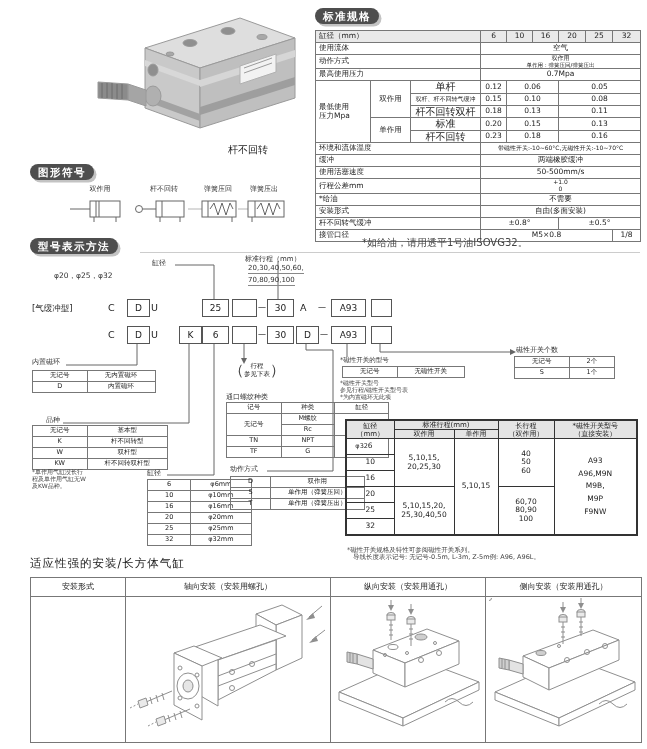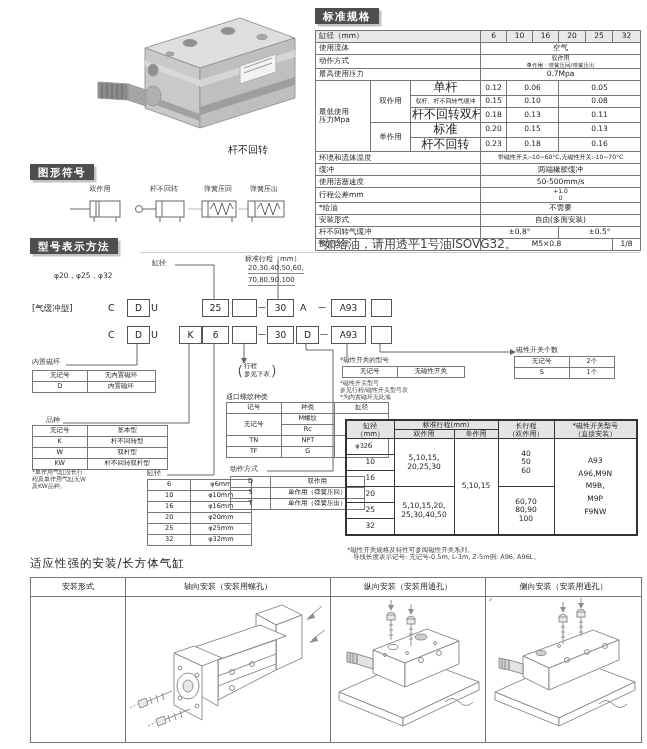--- a/index.html
+++ b/index.html
@@ -1,32 +1,32 @@
 <!DOCTYPE html>
 <html><head>
 <meta charset="utf-8">
 <style>
   html,body{margin:0;padding:0;background:#fff;}
   .page{position:relative;width:647px;height:749px;background:#fff;overflow:hidden;
         font-family:"DejaVu Sans","Liberation Sans",sans-serif;color:#222;}
   .abs{position:absolute;}
   .badge{position:absolute;background:#4e4e4e;color:#fff;font-weight:bold;font-size:10.5px;
-         line-height:16px;padding:0 8px;box-shadow:2.5px 2.5px 0 #c3c3c3;letter-spacing:1.5px;white-space:nowrap;}
+         line-height:16px;padding:0 8px;box-shadow:2.5px 2.5px 0 #c3c3c3;letter-spacing:1.5px;white-space:nowrap;border-radius:8px;}
   .rule{position:absolute;height:1px;background:#cccccc;}
   table.t{border-collapse:collapse;table-layout:fixed;}
   .t td,.t th{border:1px solid #777;padding:0 1px;text-align:center;font-weight:normal;
               overflow:hidden;white-space:nowrap;line-height:1.15;}
   
   .spec{width:325px;font-size:7.5px;padding-left:28px;}
   .spec td{height:11px;}
   .spec .lab{text-align:left;padding-left:3px;}
   .spec .hd{background:#e9e9e9;}
   .f6{font-size:6px;}
   .f55{font-size:5.5px;}
-  .f65{font-size:12px;}
+  .f65{font-size:10px;margin-left:44px;}
   .blk{display:block;}
   
   .mletter{position:absolute;font-size:9.5px;line-height:18px;}
   .mbox{position:absolute;border:1px solid #555;height:16px;line-height:16px;
         font-size:9px;text-align:center;background:#fff;}
   .mlabel{position:absolute;font-size:7px;white-space:nowrap;color:#333;}
   .mt{border-collapse:collapse;table-layout:fixed;}
   .mt td{border:1px solid #777;font-size:6.5px;text-align:center;padding:0 17px;
          height:10px;white-space:nowrap;overflow:hidden;line-height:1.1;}
   .ul{border-bottom:1px solid #888;padding-bottom:1px;}
@@ -375,21 +375,21 @@
           </tr>
       <tr>
             <td>32</td>
             <td>φ32mm</td>
           </tr>
     </tbody>
       </table>
 
     <div class="parenwrap" style="left:199px;top:108px">
       <span class="bigparen">（</span>
-      <span style="text-align:left">
+      <span style="text-align:center">
         <span class="blk">行程</span>
         <span class="blk">参见下表</span>
       </span>
       <span class="bigparen">）</span>
     </div>
 
     <div class="mlabel" style="left:196px;top:138px">通口螺纹种类</div>
     <table class="mt abs" style="left:196px;top:148px">
       <colgroup>
           <col style="width:34px">

